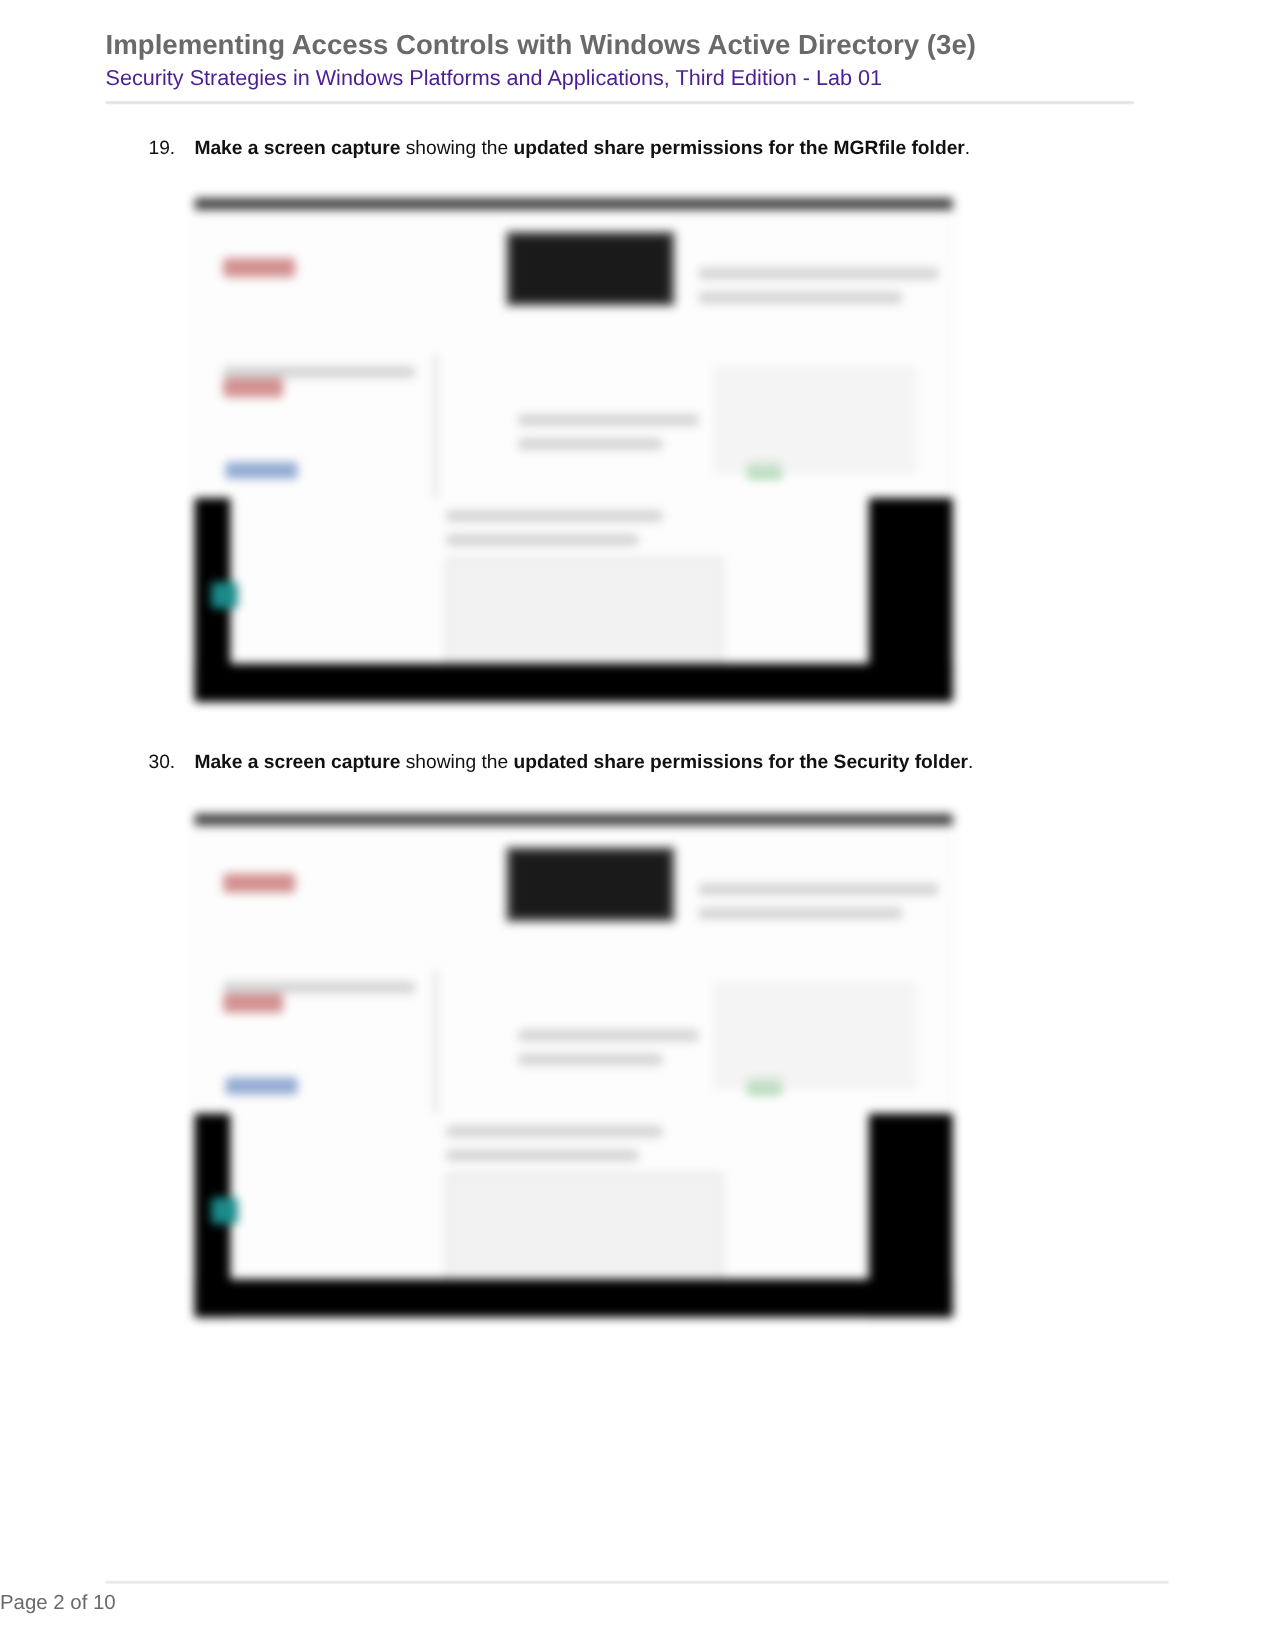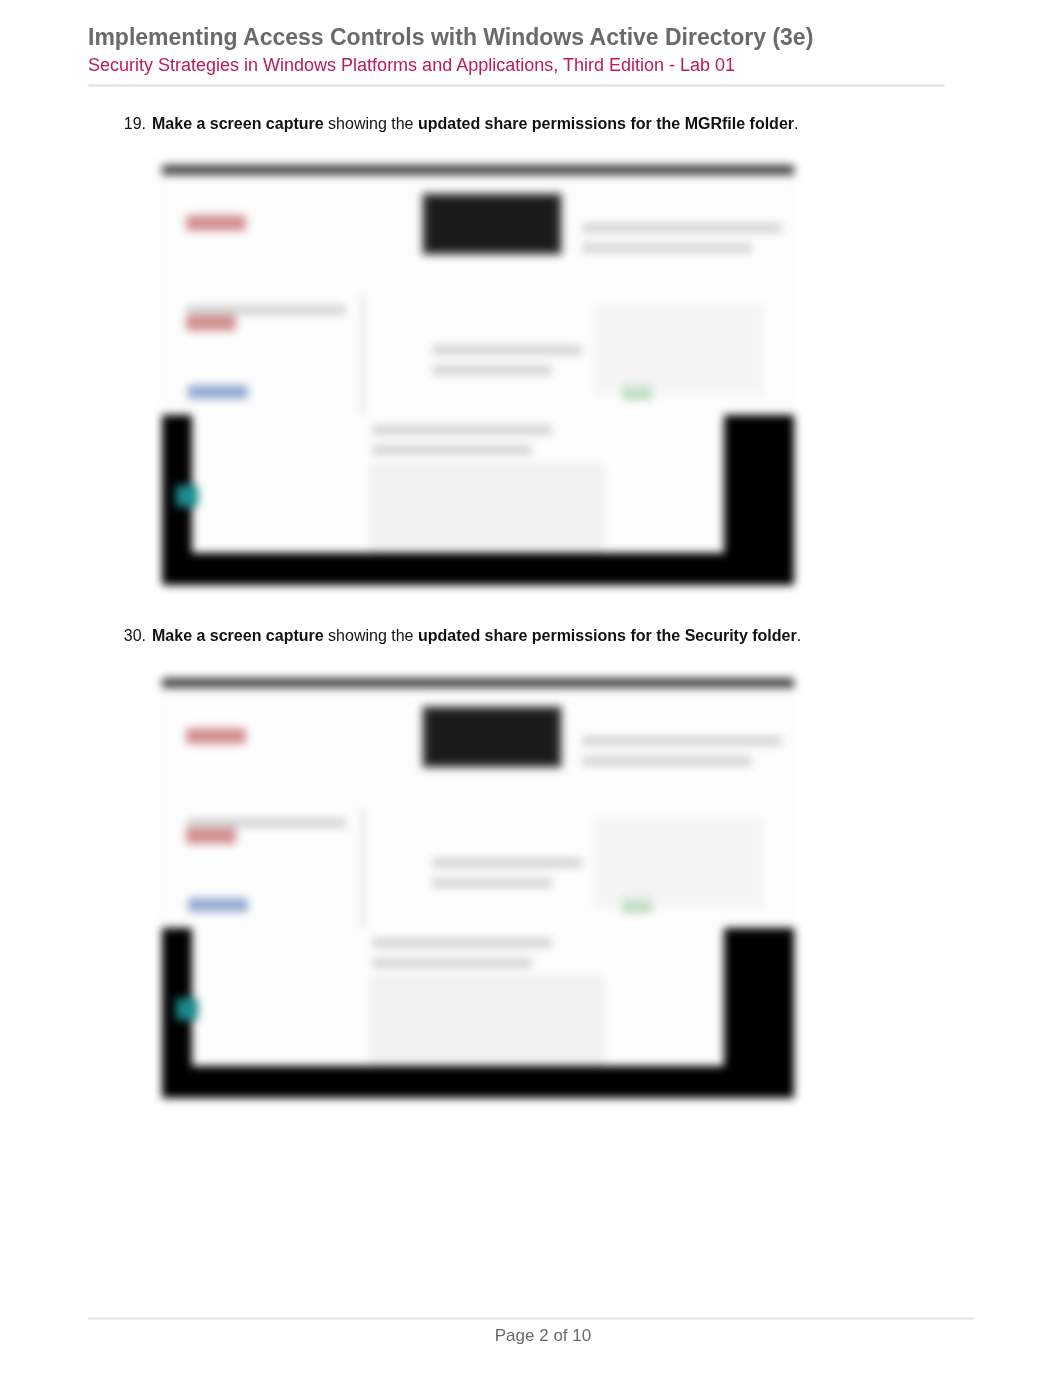--- a/index.html
+++ b/index.html
@@ -15,21 +15,21 @@
     padding: 24px 117px 0 88px;
   }
   .header-title {
     font-size: 23px;
     font-weight: bold;
     color: #6a6a6a;
     margin-bottom: 4px;
   }
   .header-subtitle {
     font-size: 18px;
-    color: #be185d;
+    color: #4c1d95;
     margin-bottom: 8px;
   }
   .header-rule {
     height: 3px;
     background: linear-gradient(to bottom, rgba(0,0,0,0.05), rgba(0,0,0,0.12), rgba(0,0,0,0.05));
     border-radius: 2px;
     margin-bottom: 26px;
     filter: blur(0.5px);
   }
   .content {
@@ -45,21 +45,21 @@
     line-height: 1.4;
     color: #111;
   }
   .item-num {
     width: 34px;
     flex-shrink: 0;
     text-align: right;
     margin-right: 2px;
   }
   .item-text {
-    margin-left: 4px;
+    margin-left: 14px;
   }
   .item-text .b { font-weight: bold; }
   .screenshot {
     margin: 30px 0 40px 50px;
     width: 632px;
     height: 420px;
     position: relative;
     filter: blur(4px);
     background: #fdfdfd;
     border-radius: 2px;
@@ -150,24 +150,22 @@
     bottom: 56px;
     height: 3px;
     background: linear-gradient(to bottom, rgba(0,0,0,0.04), rgba(0,0,0,0.10), rgba(0,0,0,0.04));
     border-radius: 2px;
     filter: blur(0.5px);
   }
   .footer-text {
     position: absolute;
     bottom: 30px;
     left: 0; right: 0;
-    text-align: center;
     font-size: 17px;
     color: #6a6a6a;
-    padding-left: 24px;
   }
 </style>
 </head>
 <body>
 
 <div class="page">
   <div class="header-title">Implementing Access Controls with Windows Active Directory (3e)</div>
   <div class="header-subtitle">Security Strategies in Windows Platforms and Applications, Third Edition - Lab 01</div>
   <div class="header-rule"></div>
 

